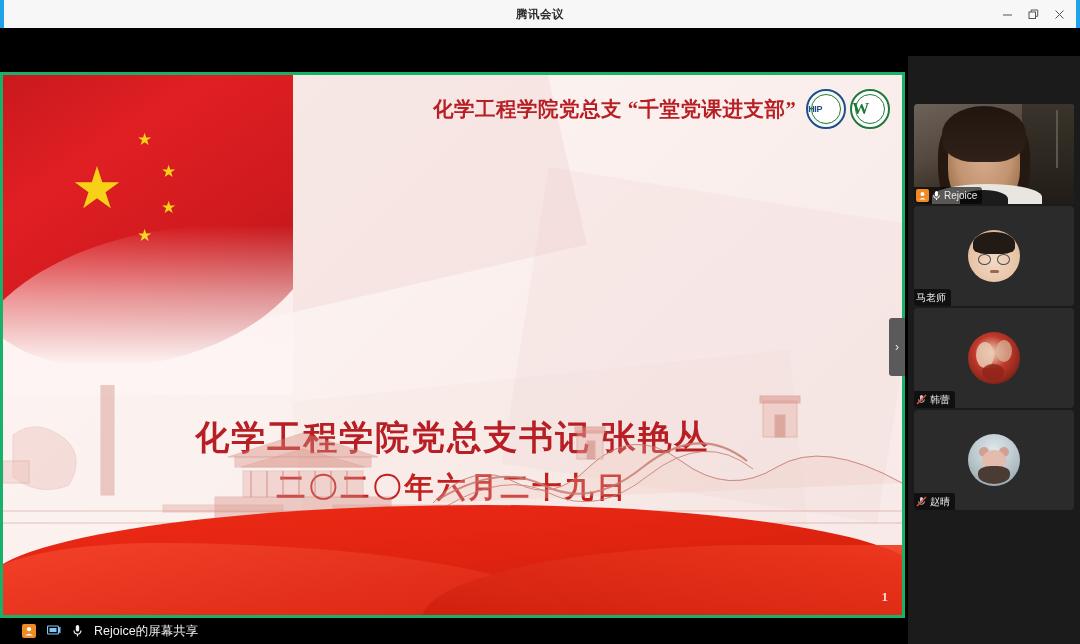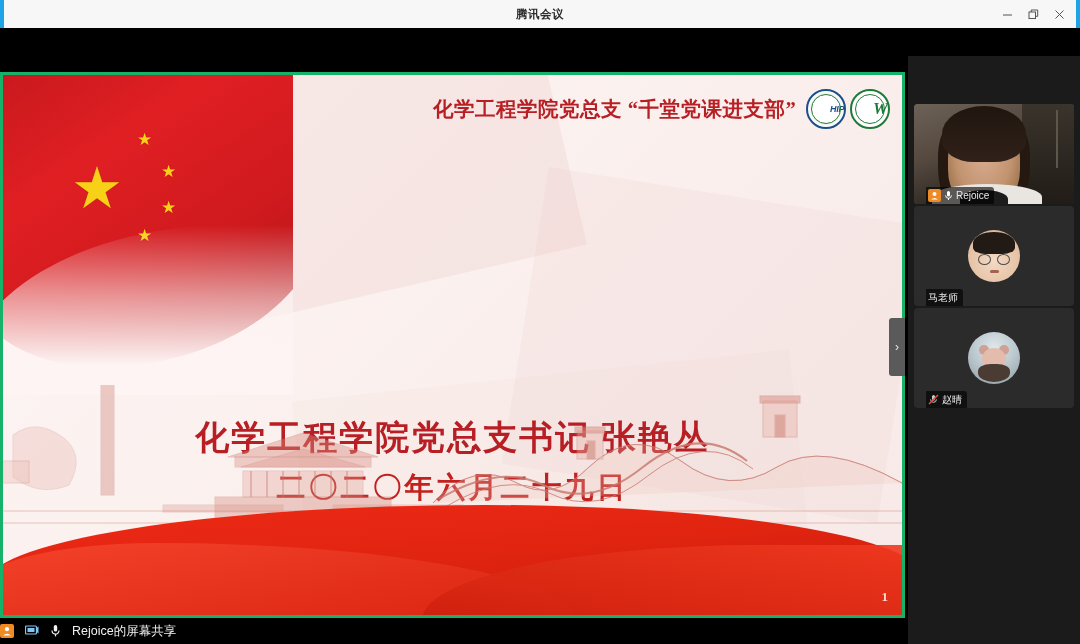--- a/index.html
+++ b/index.html
@@ -65,21 +65,21 @@
     position:absolute; left:430px; top:14px; width:420px; height:40px;
     display:flex; align-items:center; gap:10px;
   }
   .head-text{
     font-family:"Liberation Serif","DejaVu Serif",serif;
     font-weight:bold; font-size:20.5px; color:#b81f24; white-space:nowrap;
     letter-spacing:.5px;
   }
   .logos{ display:flex; gap:4px; align-items:center; }
   .logo{ width:40px; height:40px; border-radius:50%; position:relative;
-         display:flex; align-items:center; justify-content:flex-end;font-style:italic; }
+         display:flex; align-items:center; justify-content:flex-start; }
   .logo-hip{ background:radial-gradient(circle,#ffffff 54%,#e9eef2 56%,#ffffff 70%);
              border:2px solid #1d4f87; }
   .logo-hip .ring{ position:absolute; inset:3px; border-radius:50%; border:1px solid #2e7d32; }
   .logo-hip .txt{ font-size:9px; font-weight:bold; color:#1d4f87; letter-spacing:-.3px; }
   .logo-w{ background:#ffffff; border:2px solid #1f7a3a; }
   .logo-w .ring{ position:absolute; inset:3px; border-radius:50%; border:1px solid #1f7a3a; }
   .logo-w .txt{ font-size:17px; font-weight:bold; color:#1f7a3a; font-family:"Liberation Serif",serif; }
 
   
   .title-block{ position:absolute; left:0; top:178px; width:899px; text-align:center; }
@@ -196,32 +196,32 @@
   .av-zhao{ background:radial-gradient(circle at 50% 30%, #dfe7ea 0%, #b9c7cd 50%, #8d9aa1 100%); }
   .av-zhao .pig{ position:absolute; left:14px; top:16px; width:24px; height:22px;
                  background:#e4bcae; border-radius:50%; }
   .av-zhao .ear1{ position:absolute; left:11px; top:13px; width:10px; height:10px;
                   background:#cfa093; border-radius:50%; }
   .av-zhao .ear2{ position:absolute; left:31px; top:13px; width:10px; height:10px;
                   background:#cfa093; border-radius:50%; }
   .av-zhao .body{ position:absolute; left:10px; top:32px; width:32px; height:18px;
                   background:#4a3b33; border-radius:40% 40% 50% 50%; }
 
-  .namebar{ position:absolute; left:12px; bottom:0; height:17px;
+  .namebar{ position:absolute; left:0; bottom:0; height:17px;
             background:rgba(0,0,0,.62); display:flex; align-items:center;
             gap:3px; padding:0 5px 0 2px; border-radius:0 3px 0 0; }
   .nm-host{ width:13px; height:13px; background:#f08a24; border-radius:2px;
             display:flex; align-items:center; justify-content:center; }
   .nm-host svg{ display:block; }
   .nm-mic svg{ display:block; }
   .nm-text{ font-size:10px; color:#e9e9e9; white-space:nowrap; }
 
   
   .statusbar{ position:absolute; left:0; bottom:0; width:908px; height:26px;
-              background:#000; display:flex; align-items:center; gap:11px; padding-left:0; }
+              background:#000; display:flex; align-items:center; gap:11px; padding-left:22px; }
   .sb-host{ width:14px; height:14px; background:#f08a24; border-radius:2px;
             display:flex; align-items:center; justify-content:center; }
   .sb-icon svg{ display:block; }
   .sb-text{ font-size:12.5px; color:#f2f2f2; }
 </style>
 </head>
 <body>
 
 <div class="titlebar">
   <div class="tb-accent-l"></div>
@@ -380,20 +380,37 @@
         <div class="av-hair"></div>
           <div class="av-g1"></div>
           <div class="av-g2"></div>
           <div class="av-mouth"></div>
       </div>
       <div class="namebar">
         <div class="nm-text">马老师</div>
       </div>
     </div>
 
+    <div class="tile">
+      <div class="avatar av-han">
+        <div class="sp1"></div>
+          <div class="sp2"></div>
+          <div class="sp3"></div>
+      </div>
+      <div class="namebar">
+        <div class="nm-mic">
+          <svg width="11" height="11" viewBox="0 0 11 11">
+              <rect x="4" y="1" width="3" height="5.4" rx="1.5" fill="#c9c9c9"></rect>
+              <path d="M2.6 5.4 a2.9 2.9 0 0 0 5.8 0" fill="none" stroke="#c9c9c9" stroke-width="1"></path>
+              <line x1="1" y1="10" x2="10" y2="1" stroke="#e24b3a" stroke-width="1.6"></line>
+            </svg>
+        </div>
+        <div class="nm-text">韩蕾</div>
+      </div>
+    </div>
 
 
     <div class="tile">
       <div class="avatar av-zhao">
         <div class="ear1"></div>
           <div class="ear2"></div>
           <div class="pig"></div>
           <div class="body"></div>
       </div>
       <div class="namebar">

